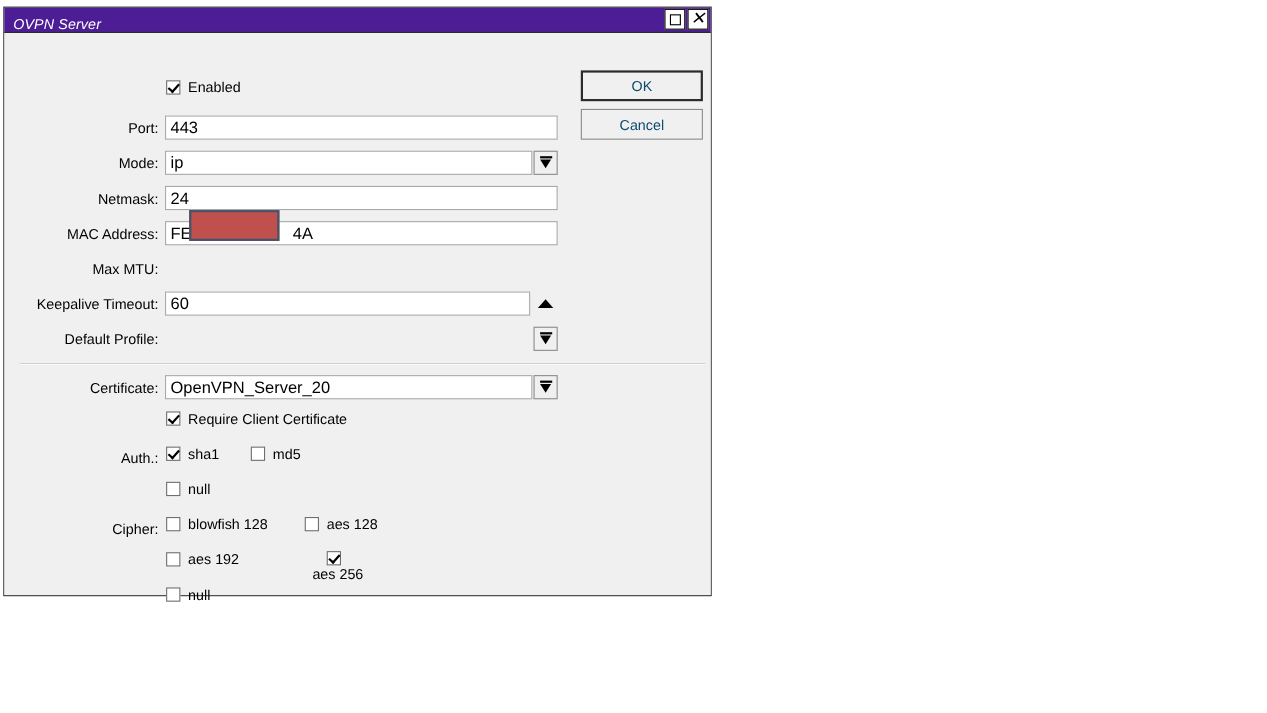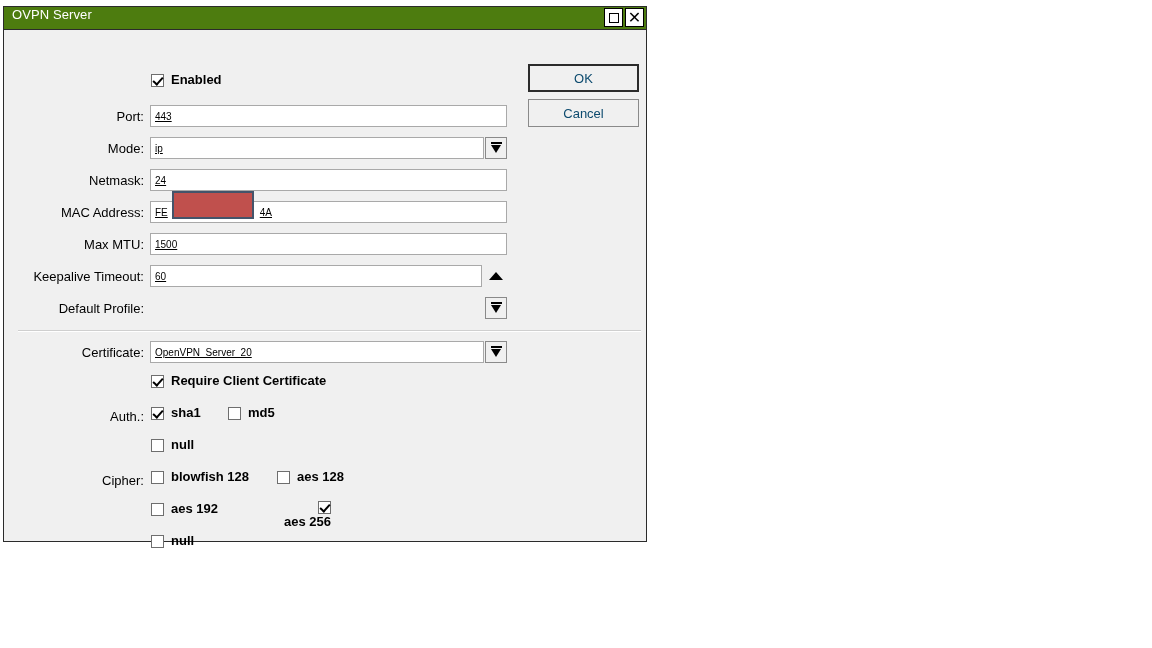--- a/index.html
+++ b/index.html
@@ -26,25 +26,26 @@
     height: 536px;
     background: #f0f0f0;
     border: 1px solid #2b2b2b;
     box-sizing: border-box;
   }
 
   
   .titlebar {
     position: relative;
     height: 23px;
-    background: #4d7c0f;
-    display: flex;
-    align-items: flex-start;
+    background: #4c1d95;
+    display: flex;
+    align-items: flex-end;
     box-sizing: border-box;
     border-bottom: 1px solid #2b2b2b;
+    font-style: italic;
   }
   .title-text {
     color: #ffffff;
     font-size: 13px;
     padding-left: 8px;
     letter-spacing: 0.1px;
     white-space: nowrap;
   }
   .title-buttons {
     position: absolute;
@@ -108,25 +109,24 @@
   .field {
     position: absolute;
     left: 146px;
     height: 22px;
     background: #ffffff;
     border: 1px solid #a9a9a9;
     box-sizing: border-box;
     display: flex;
     align-items: center;
     padding-left: 4px;
-    font-size: 10px;
+    font-size: 15px;
     color: #000000;
     white-space: nowrap;
     overflow: hidden;
-    text-decoration: underline;
   }
   .field.wide  { width: 357px; }
   .field.combo { width: 334px; }
 
   
   .dd-btn {
     position: absolute;
     left: 481px;
     width: 22px;
     height: 22px;
@@ -184,22 +184,21 @@
     position: absolute;
     background: #c0504d;
     border: 2px solid #44546a;
     box-sizing: border-box;
   }
 
   
   .cbrow {
     position: absolute;
     display: flex;
-    align-items: flex-end;
-    font-weight: bold;
+    align-items: center;
   }
   .cb {
     width: 13px;
     height: 13px;
     background: #ffffff;
     border: 1px solid #6e6e6e;
     box-sizing: border-box;
     position: relative;
     flex: 0 0 auto;
     cursor: pointer;
@@ -299,21 +298,20 @@
       <span class="field wide">
         <span>FE</span>
         <span style="display:inline-block;width:92px;"></span>
         <span>4A</span>
       </span>
       <span class="redaction" style="left:168px; top:-9px; width:82px; height:28px;"></span>
     </div>
 
     <div class="row" style="top:202px;">
       <span class="lbl-box">Max MTU:</span>
-      <span class="field wide">1500</span>
     </div>
 
     <div class="row" style="top:234px;">
       <span class="lbl-box">Keepalive Timeout:</span>
       <span class="field" style="width:332px;">60</span>
       <span class="spin-up">
         <i></i>
       </span>
     </div>
 

